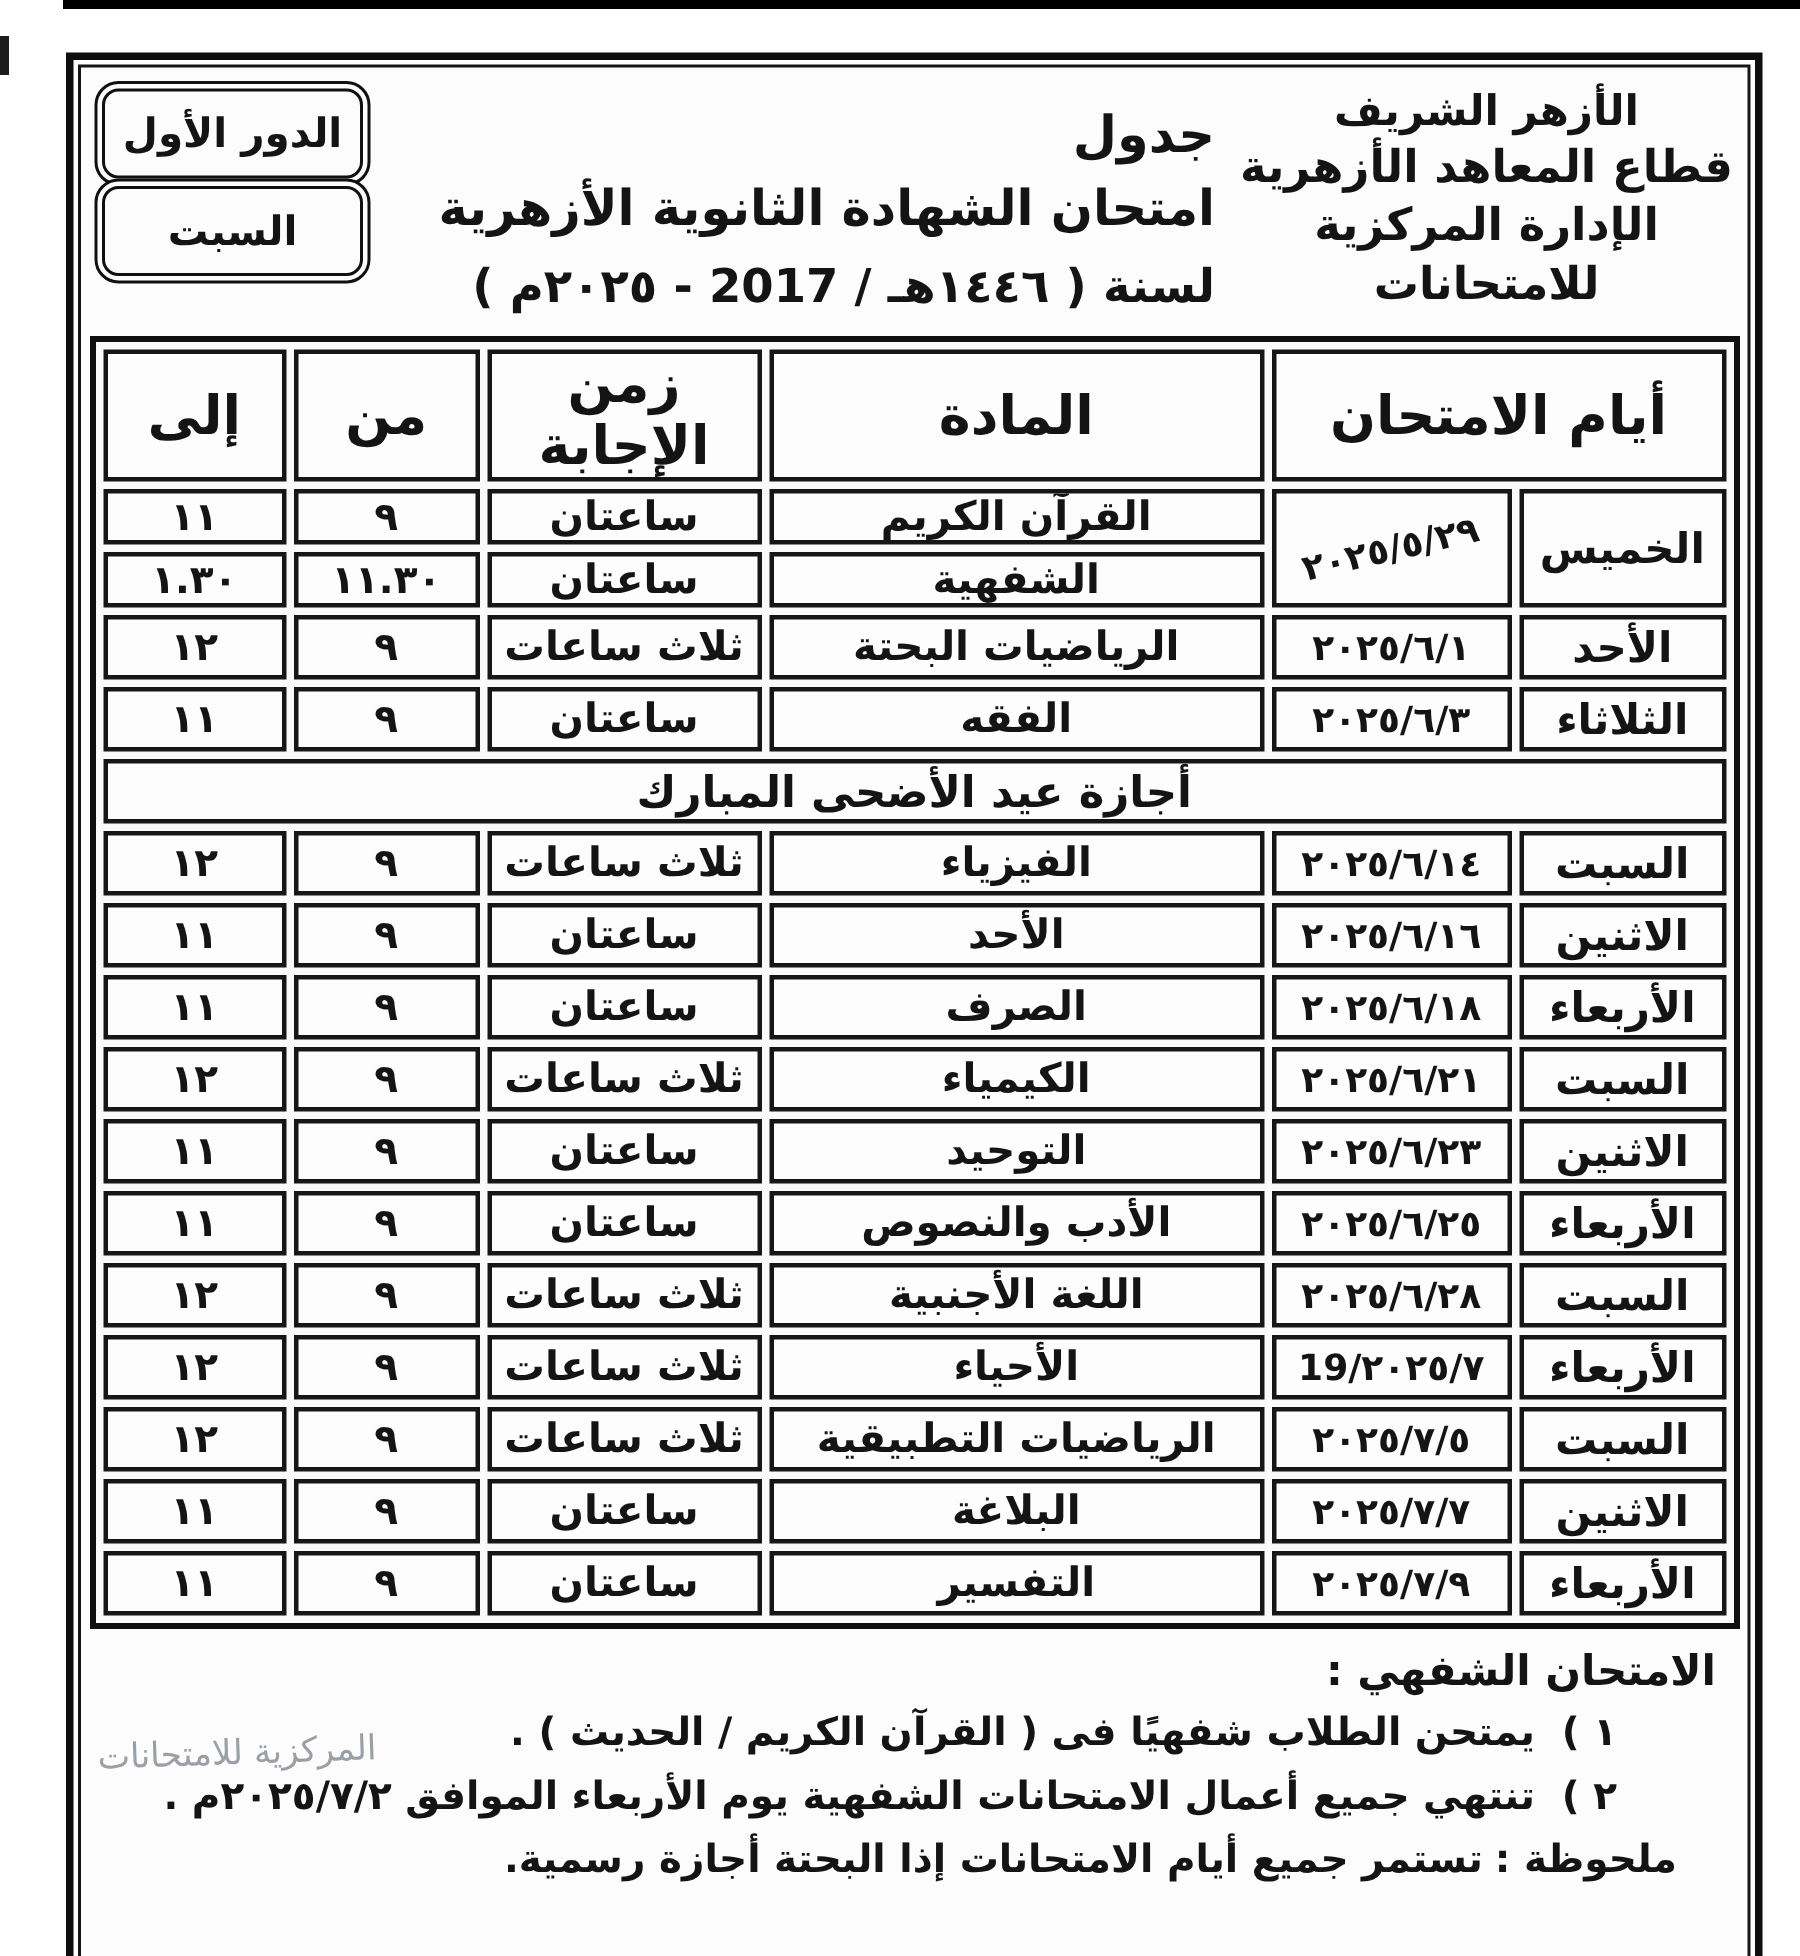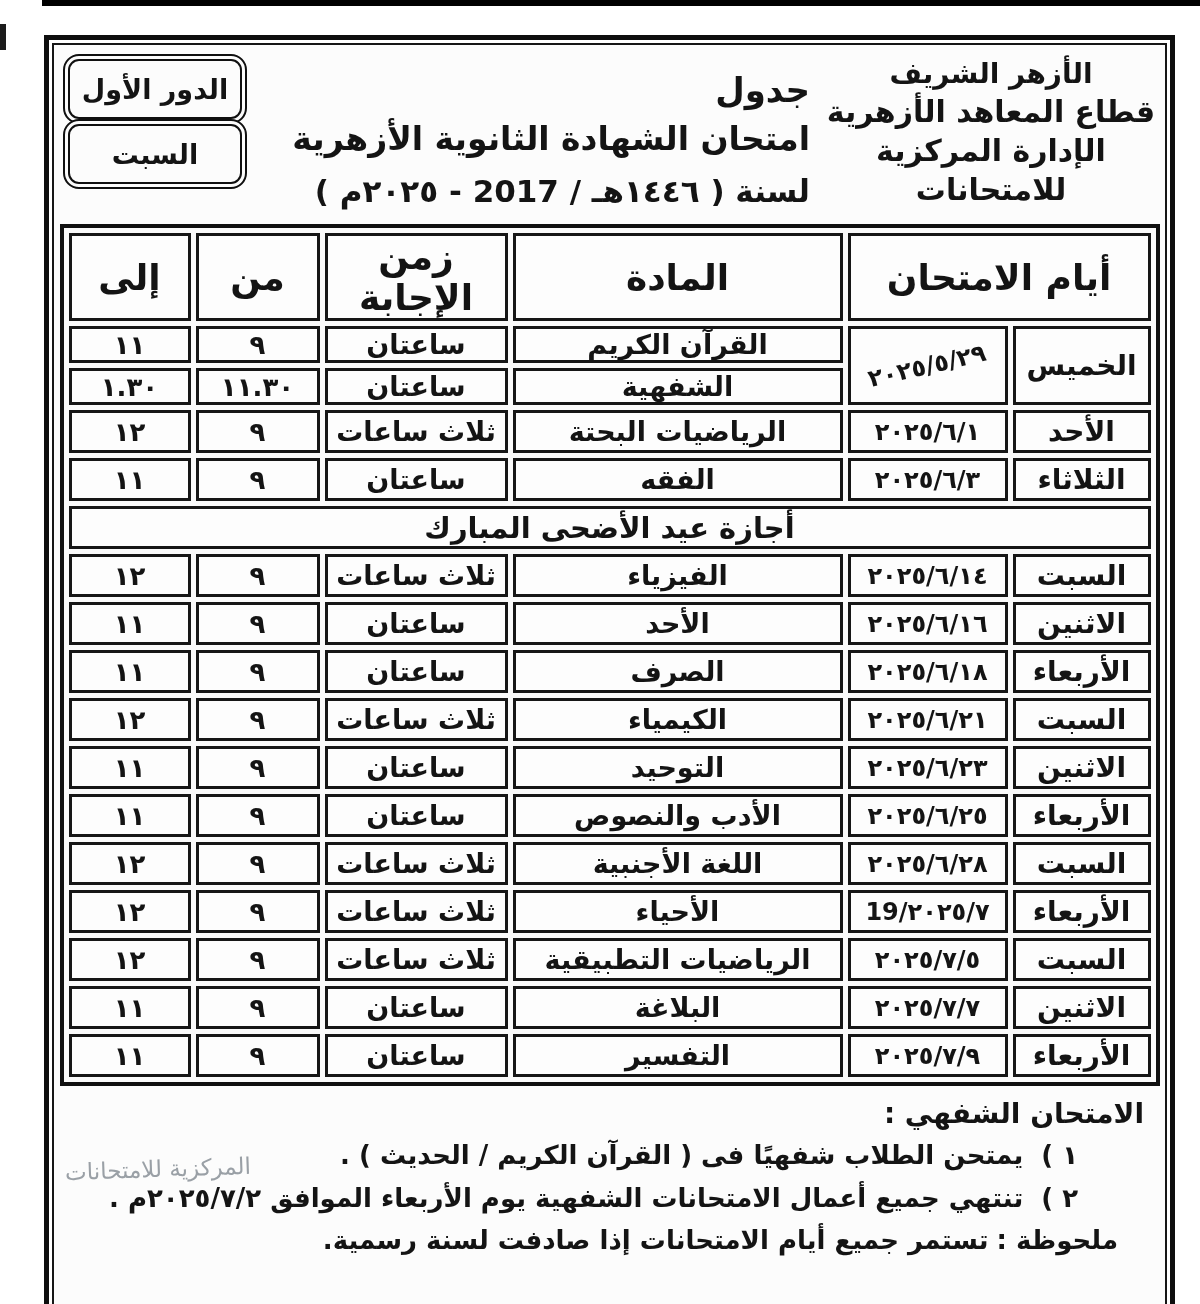--- a/index.html
+++ b/index.html
@@ -256,19 +256,19 @@
 
     <div class="footer">
       <div class="oral-heading">الامتحان الشفهي :</div>
       <div class="note-line">
         <span class="note-num">١ )</span><span>يمتحن الطلاب شفهيًا فى ( القرآن الكريم  /  الحديث ) .</span>
       </div>
       <div class="note-line">
         <span class="note-num">٢ )</span><span>تنتهي جميع أعمال الامتحانات الشفهية يوم الأربعاء  الموافق  ٢٠٢٥/٧/٢م .</span>
       </div>
       <div class="remark-line">
-        <span class="remark-label">ملحوظة :</span><span>تستمر جميع أيام الامتحانات إذا صادفت لسنة رسمية.</span>
+        <span class="remark-label">ملحوظة :</span><span>تستمر جميع أيام الامتحانات إذا البحتة أجازة رسمية.</span>
       </div>
     </div>
 
     <div class="watermark">المركزية للامتحانات</div>
   </div>
 </div>
 
 </body></html>

